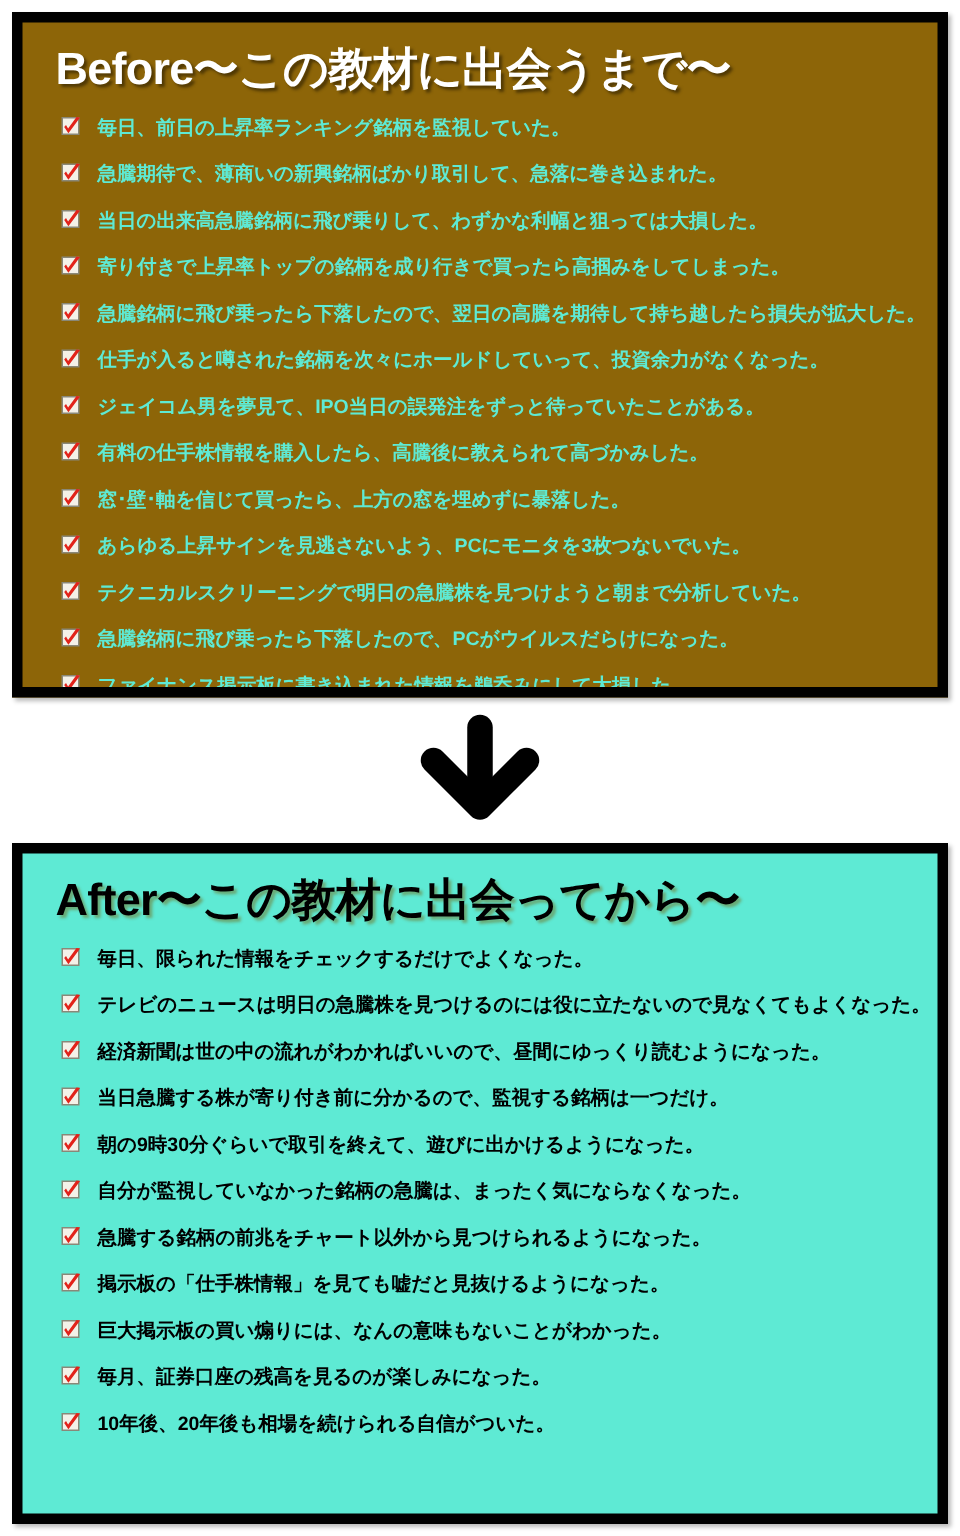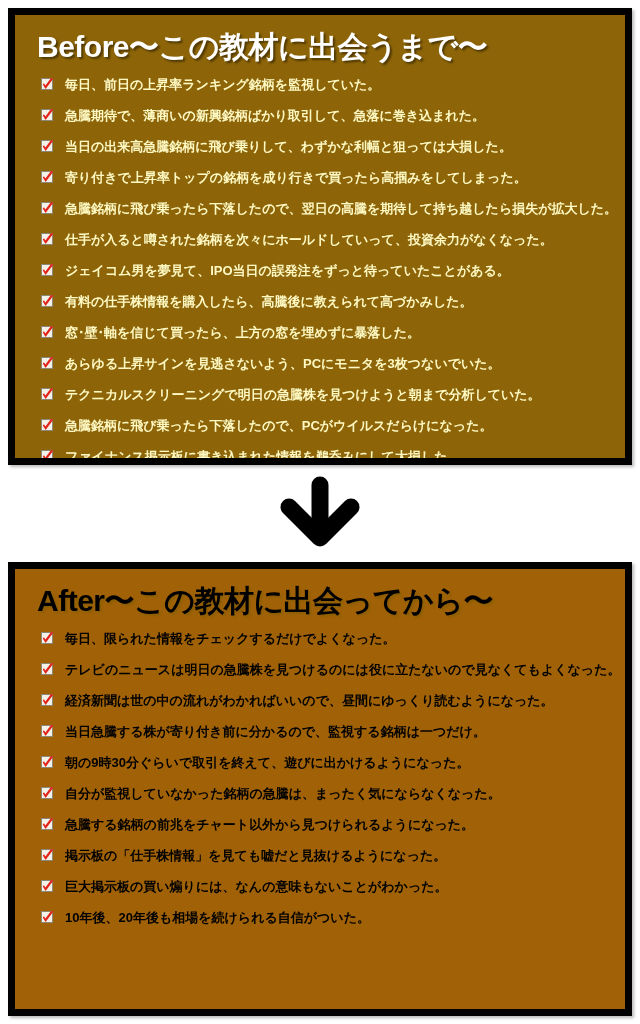--- a/index.html
+++ b/index.html
@@ -33,21 +33,21 @@
     padding: 16px 14px 14px 14px;
     overflow: hidden;
   }
 
   .panel-before {
     background: #8d6508;
     height: 489px;
   }
 
   .panel-after {
-    background: #a16207;
+    background: #5eead4;
     height: 486px;
   }
 
   
   .panel-title {
     font-size: 30px;
     font-weight: bold;
     letter-spacing: -0.5px;
     line-height: 1.05;
     white-space: nowrap;
@@ -73,21 +73,21 @@
 
   .check-item {
     display: flex;
     align-items: flex-start;
     font-size: 13px;
     font-weight: bold;
     line-height: 1;
     white-space: nowrap;
   }
 
-  .panel-before .check-item { color: #fef9c3; height: 31px; }
+  .panel-before .check-item { color: #5eead4; height: 31px; }
   .panel-after  .check-item { color: #000000; height: 31px; }
 
   .check-icon {
     position: relative;
     flex: 0 0 auto;
     width: 13px;
     height: 13px;
     margin-right: 11px;
     margin-top: 1px;
   }
@@ -340,18 +340,27 @@
           </span>
           <span class="item-text">巨大掲示板の買い煽りには、なんの意味もないことがわかった。</span>
         </li>
         <li class="check-item">
           <span class="check-icon">
             <svg width="13" height="13" viewBox="0 0 13 13">
               <rect x="0.5" y="0.5" width="11" height="11" fill="#f4f1e8" stroke="#8a8878" stroke-width="1"></rect>
               <path d="M1.8 6.6 L4.6 10.9 L12.4 0.4 L10.0 0.0 L4.4 7.6 L3.0 5.3 Z" fill="#e2231a"></path>
             </svg>
           </span>
+          <span class="item-text">毎月、証券口座の残高を見るのが楽しみになった。</span>
+        </li>
+        <li class="check-item">
+          <span class="check-icon">
+            <svg width="13" height="13" viewBox="0 0 13 13">
+              <rect x="0.5" y="0.5" width="11" height="11" fill="#f4f1e8" stroke="#8a8878" stroke-width="1"></rect>
+              <path d="M1.8 6.6 L4.6 10.9 L12.4 0.4 L10.0 0.0 L4.4 7.6 L3.0 5.3 Z" fill="#e2231a"></path>
+            </svg>
+          </span>
           <span class="item-text">10年後、20年後も相場を続けられる自信がついた。</span>
         </li>
       </ul>
   </section>
 
 </div>
 
 </body></html>

